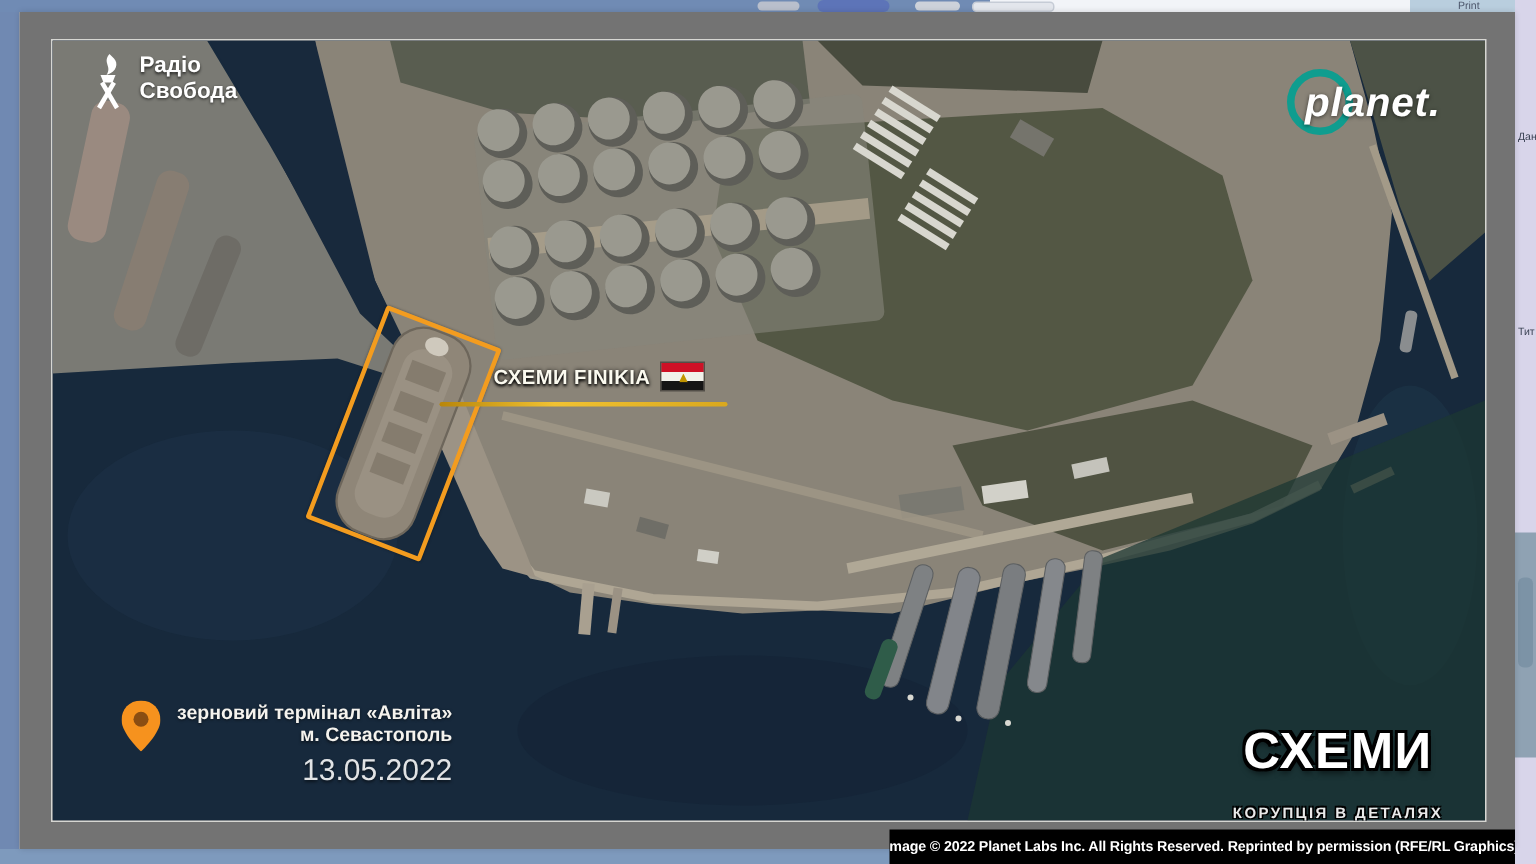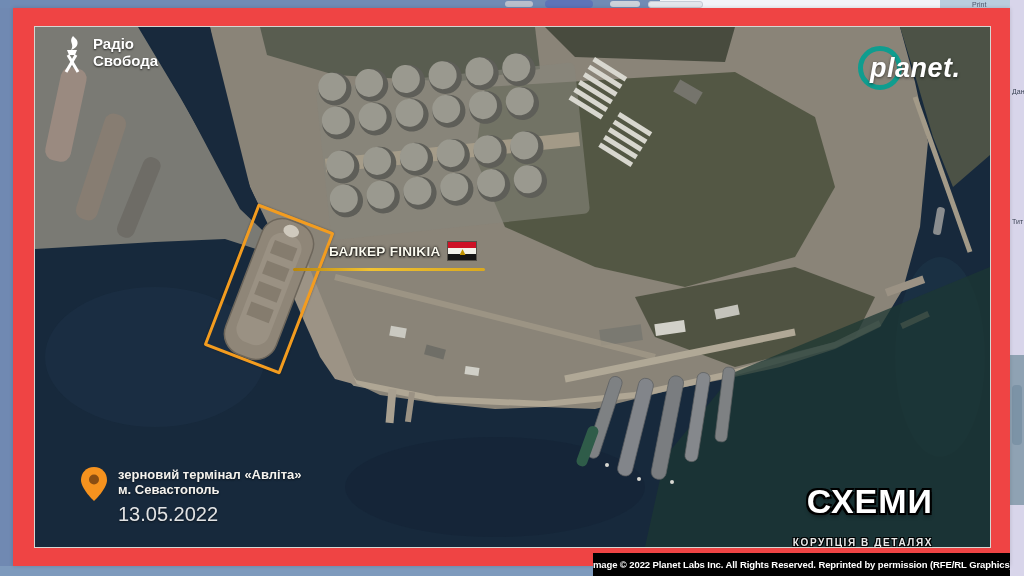--- a/index.html
+++ b/index.html
@@ -18,47 +18,47 @@
   .chrome-print { position:absolute; left:972px; top:1px; font-size:7px; color:#4c566b; z-index:5; }
   .chrome-bottom-bar { position:absolute; left:0; top:566px; width:1010px; height:10px; background:#7e9abd; }
   .chrome-left-strip { position:absolute; left:0; top:8px; width:13px; height:558px; background:#7089b2; }
   .chrome-right-strip { position:absolute; left:1010px; top:0; width:14px; height:576px; background:#d8d5ea; }
   .strip-frag { position:absolute; left:2px; font-size:7px; color:#3a4254; white-space:nowrap; overflow:hidden; width:12px; }
   .frag-1 { top:88px; } .frag-2 { top:218px; }
   .strip-img { position:absolute; left:0; top:355px; width:14px; height:150px; background:#8fa2b3; }
   .strip-img::after { content:""; position:absolute; left:2px; top:30px; width:10px; height:60px; background:#7c93a6; border-radius:4px; }
 
   
-  .card { position:absolute; left:13px; top:8px; width:997px; height:558px; background:#ef4444; box-shadow:0 0 4px rgba(0,0,0,.15); }
+  .card { position:absolute; left:13px; top:8px; width:997px; height:558px; background:#737373; box-shadow:0 0 4px rgba(0,0,0,.15); }
   .graphic { position:absolute; left:22px; top:19px; width:955px; height:520px; background:#17293c; outline:1px solid #d6d6d2; overflow:hidden; }
   .scene { position:absolute; left:0; top:0; width:955px; height:520px; }
 
   
   .src-logo { position:absolute; left:24px; top:8px; display:flex; gap:8px; align-items:flex-start; color:#fff; }
   .src-logo .txt { font-size:15px; font-weight:700; line-height:1.15; text-shadow:0 1px 2px rgba(0,0,0,.7); }
 
   .planet-logo { position:absolute; left:815px; top:15px; width:150px; height:56px;font-style:italic; }
   .planet-ring { position:absolute; left:8px; top:4px; width:44px; height:44px; border:5px solid #0f9d8f; border-radius:50%; }
   .planet-text { position:absolute; left:20px; top:11px; font-size:27px; font-weight:700; color:#fff; letter-spacing:.5px; text-shadow:0 1px 3px rgba(0,0,0,.6); }
 
   .ship-box { position:absolute; left:193px; top:186px; width:82px; height:152px; border:3.5px solid #f39c1f; transform:rotate(21deg); border-radius:2px; box-shadow:0 0 2px rgba(0,0,0,.4); }
   .ship-callout { position:absolute; left:258px; top:214px; width:196px; height:32px; }
   .ship-callout .row { display:flex; align-items:center; gap:6px; padding-left:36px; }
   .ship-callout .lbl { font-size:13.5px; font-weight:800; letter-spacing:.3px; color:#fbfaef; text-shadow:0 1px 2px #000, 0 0 3px rgba(0,0,0,.85); white-space:nowrap; }
   .flag { width:30px; height:20px; display:flex; flex-direction:column; border:1px solid rgba(0,0,0,.4); position:relative; flex:0 0 auto; }
   .flag .r { flex:1; background:#ce1126; } .flag .w { flex:1; background:#f1f1ea; } .flag .b { flex:1; background:#151515; }
   .flag .eagle { position:absolute; left:12px; top:7px; width:6px; height:6px; background:#c09300; clip-path:polygon(50% 0,100% 100%,0 100%); }
   .ship-underline { position:absolute; left:0; top:27px; width:192px; height:3px; background:linear-gradient(90deg,#b8860b,#f1c232 40%,#d9a81e); border-radius:2px; }
 
-  .loc-callout { position:absolute; left:46px; top:440px; display:flex; gap:11px; align-items:flex-start; }
+  .loc-callout { position:absolute; left:46px; top:440px; display:flex; gap:11px; align-items:flex-start;text-align:right; }
   .loc-txt { color:#f5f3ee; text-shadow:0 1px 2px rgba(0,0,0,.55); }
   .loc-line { font-size:13px; font-weight:700; line-height:1.18; }
   .loc-date { font-size:20px; font-weight:400; margin-top:5px; color:rgba(255,255,255,.88); }
 
-  .schemy { position:absolute; left:748px; top:455px; width:150px; text-align:right; }
+  .schemy { position:absolute; left:782px; top:455px; width:150px; text-align:center; }
   .schemy .t1 { font-size:34px; font-weight:900; letter-spacing:1px; color:#fff;
     text-shadow:-2px -2px 0 #000, 2px -2px 0 #000, -2px 2px 0 #000, 2px 2px 0 #000, 0 3px 4px rgba(0,0,0,.6); }
   .schemy .t2 { font-size:10px; font-weight:700; letter-spacing:1.6px; color:#e9e9e9; margin-top:16px;
     text-shadow:-1px -1px 0 #000, 1px -1px 0 #000, -1px 1px 0 #000, 1px 1px 0 #000; white-space:nowrap; }
 
   .copyright-bar { position:absolute; left:593px; top:553px; width:417px; height:23px; background:#000;
     color:#fff; font-size:9.5px; font-weight:700; letter-spacing:-.1px; display:flex; align-items:center;
     justify-content:center; white-space:nowrap; overflow:hidden; z-index:6; }
 </style>
 </head>
@@ -244,21 +244,21 @@
     </div>
 
     <div class="planet-logo">
       <div class="planet-ring"></div>
       <div class="planet-text">planet.</div>
     </div>
 
     <div class="ship-box"></div>
     <div class="ship-callout">
       <div class="row">
-        <span class="lbl">БАЛКЕР FINIKIA</span>
+        <span class="lbl">СХЕМИ FINIKIA</span>
         <span class="flag">
           <span class="r"></span>
             <span class="w"></span>
             <span class="b"></span>
             <span class="eagle"></span>
         </span>
       </div>
       <div class="ship-underline"></div>
     </div>
 

